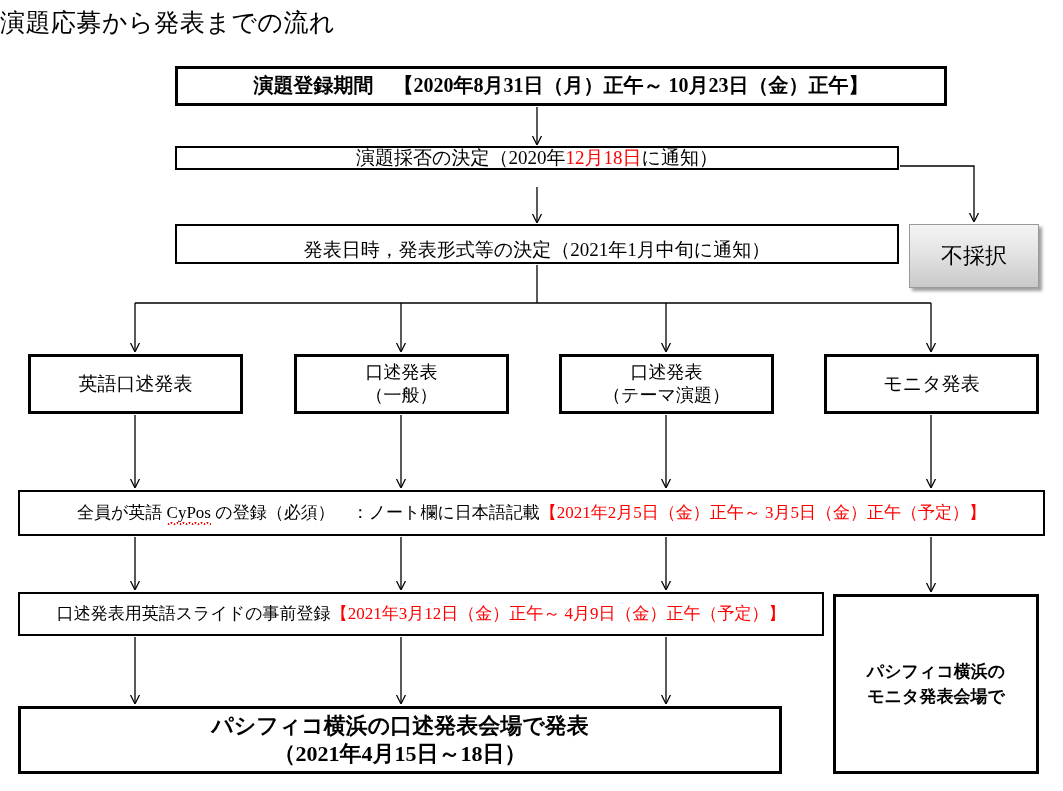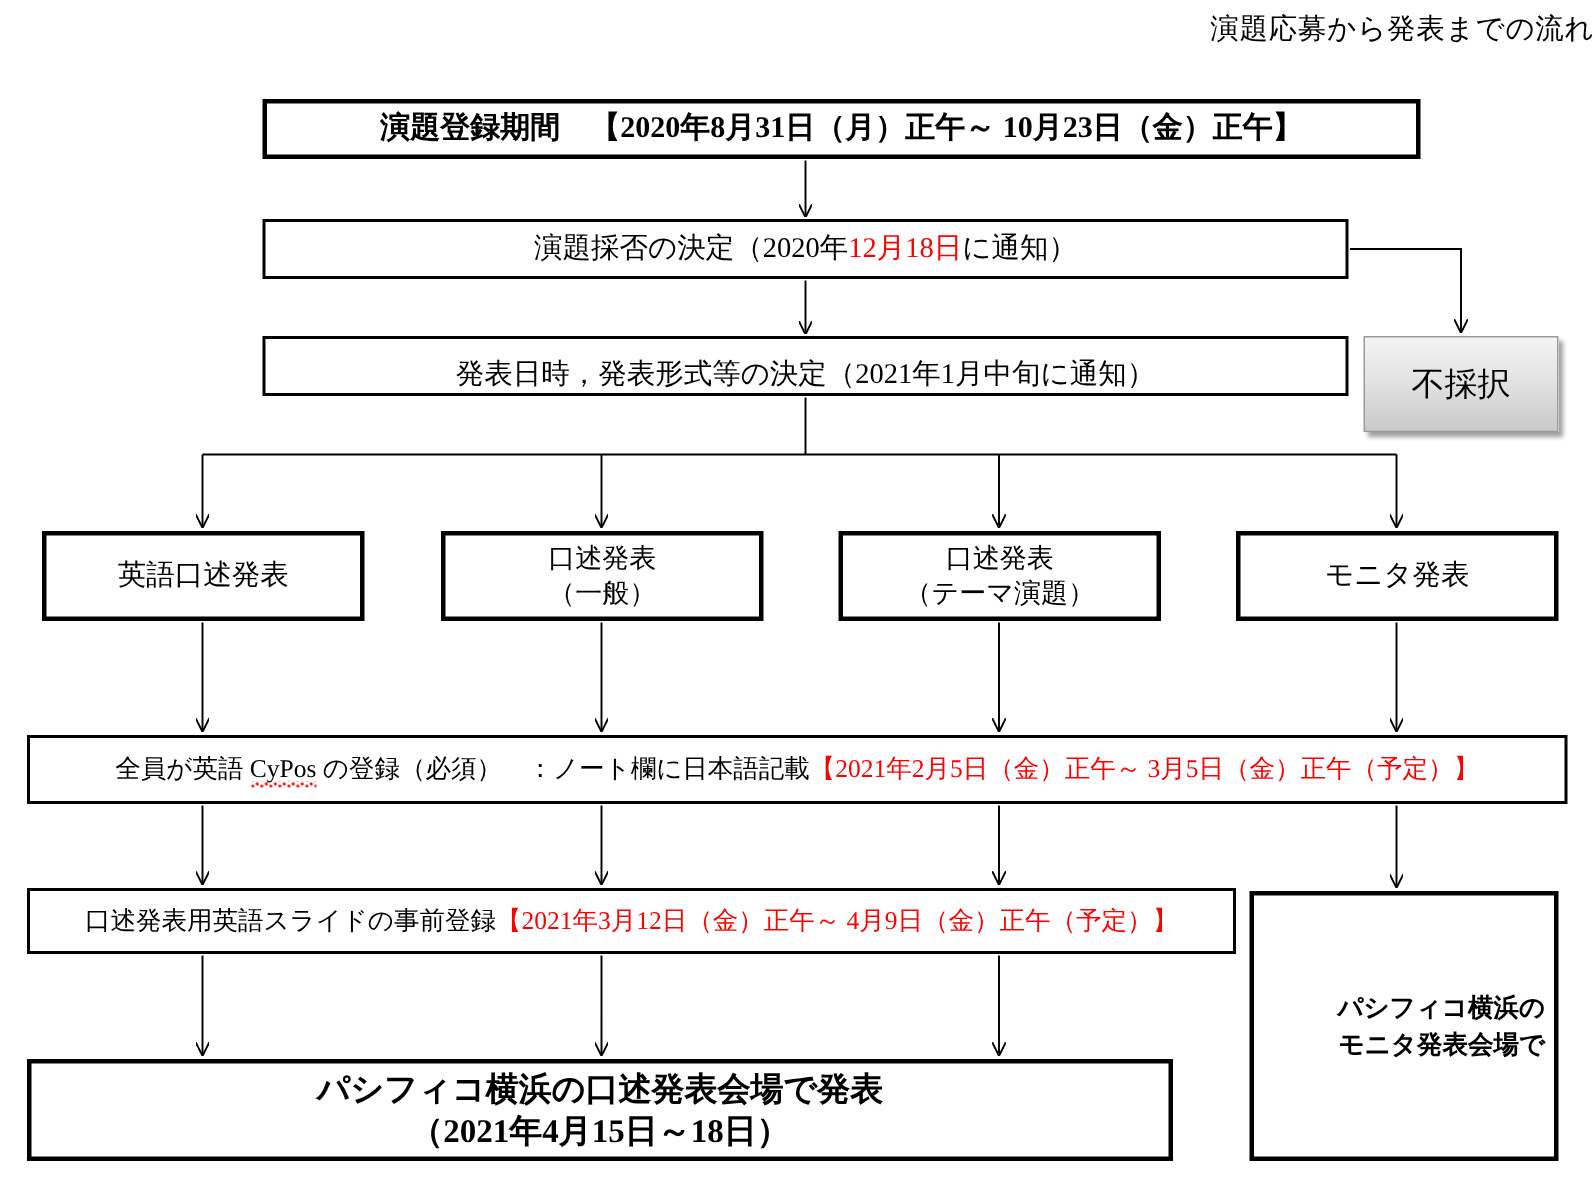--- a/index.html
+++ b/index.html
@@ -36,29 +36,29 @@
   }
   .node .txt{display:block;width:100%;padding:0 6px;}
   
   .thick{border:3px solid #000000;}
   .thin{border:2px solid #000000;}
 
   #page-title{
     position:absolute;
     left:0; top:6px;
     width:1063px;
-    text-align:right;
-    font-size:19px;
+    text-align:left;
+    font-size:25px;
     letter-spacing:0.5px;
     z-index:3;
   }
 
   
   #n-register   {left:175px; top:66px;  width:772px; height:40px; font-size:20px; font-weight:bold;}
-  #n-decision   {left:175px; top:146px; width:724px; height:40px; font-size:19px;}
+  #n-decision   {left:175px; top:146px; width:724px; height:24px; font-size:19px;}
   #n-schedule   {left:175px; top:224px; width:724px; height:40px; font-size:19px;align-items:flex-end;}
 
   #n-reject{
     left:909px; top:224px; width:130px; height:64px;
     font-size:22px;
     border:1px solid #9a9a9a;
     background:linear-gradient(180deg,#f4f4f4 0%,#e3e3e3 45%,#c9c9c9 100%);
     box-shadow:3px 3px 3px rgba(0,0,0,0.38);
   }
 
@@ -68,21 +68,21 @@
   #n-monitor    {left:824px; top:354px; width:215px; height:60px; font-size:19px;}
 
   #n-cypos      {left:18px;  top:490px; width:1027px; height:46px; font-size:17px;}
   #n-slides     {left:18px;  top:592px; width:806px; height:44px; font-size:17px;}
 
   #n-oral-venue {left:18px;  top:706px; width:764px; height:68px; font-size:22px; font-weight:bold;}
   #n-monitor-venue{
     left:833px; top:594px; width:206px; height:180px;
     font-size:17px; font-weight:bold; line-height:1.5;
   }
-  #n-monitor-venue .txt{text-align:right;}
+  #n-monitor-venue .txt{text-align:center;}
 
   .red{color:#ff0000;}
   .spell{
     border-bottom:none;
     background-image:
       radial-gradient(circle at 1.5px 3.2px, #ff0000 0.9px, transparent 1.1px),
       radial-gradient(circle at 4.5px 1.6px, #ff0000 0.9px, transparent 1.1px);
     background-size:6px 4px;
     background-repeat:repeat-x;
     background-position:0 100%;

